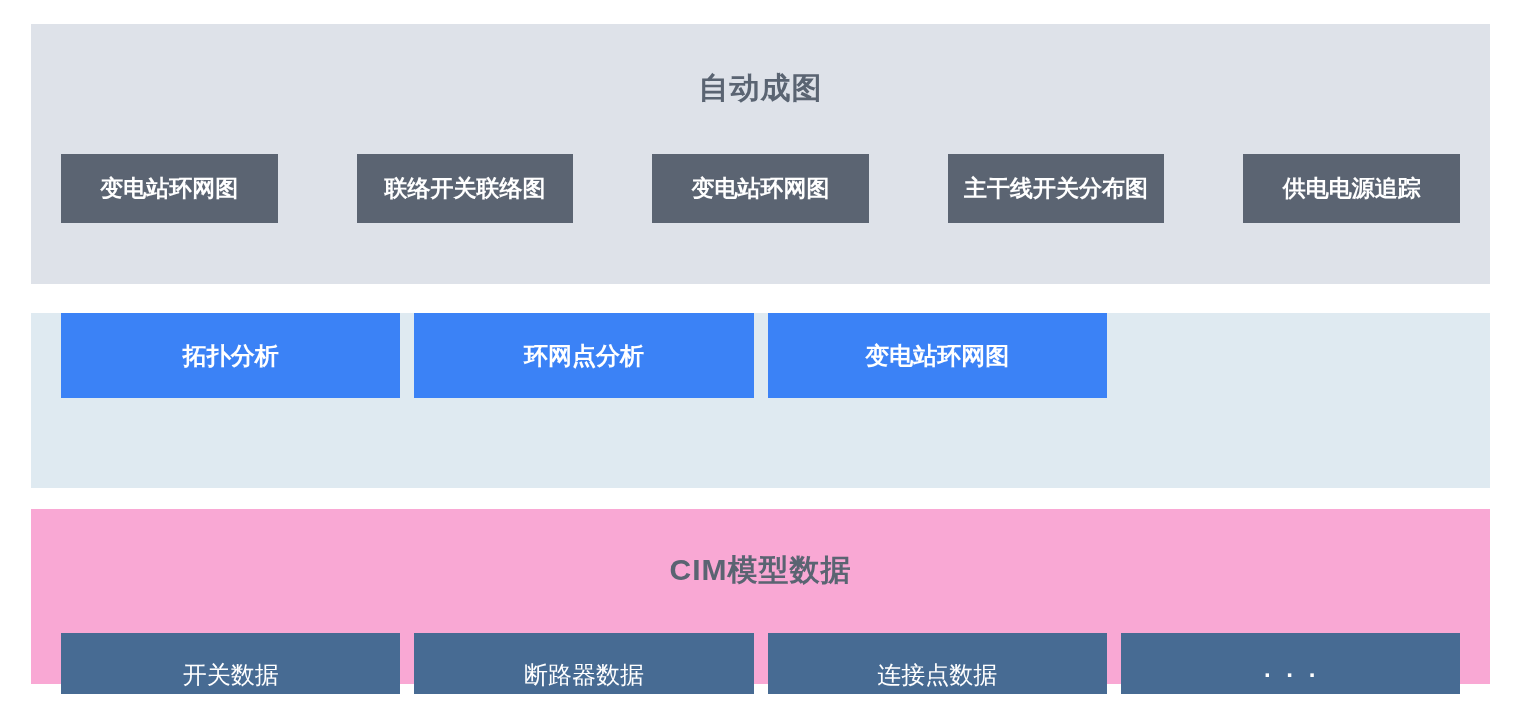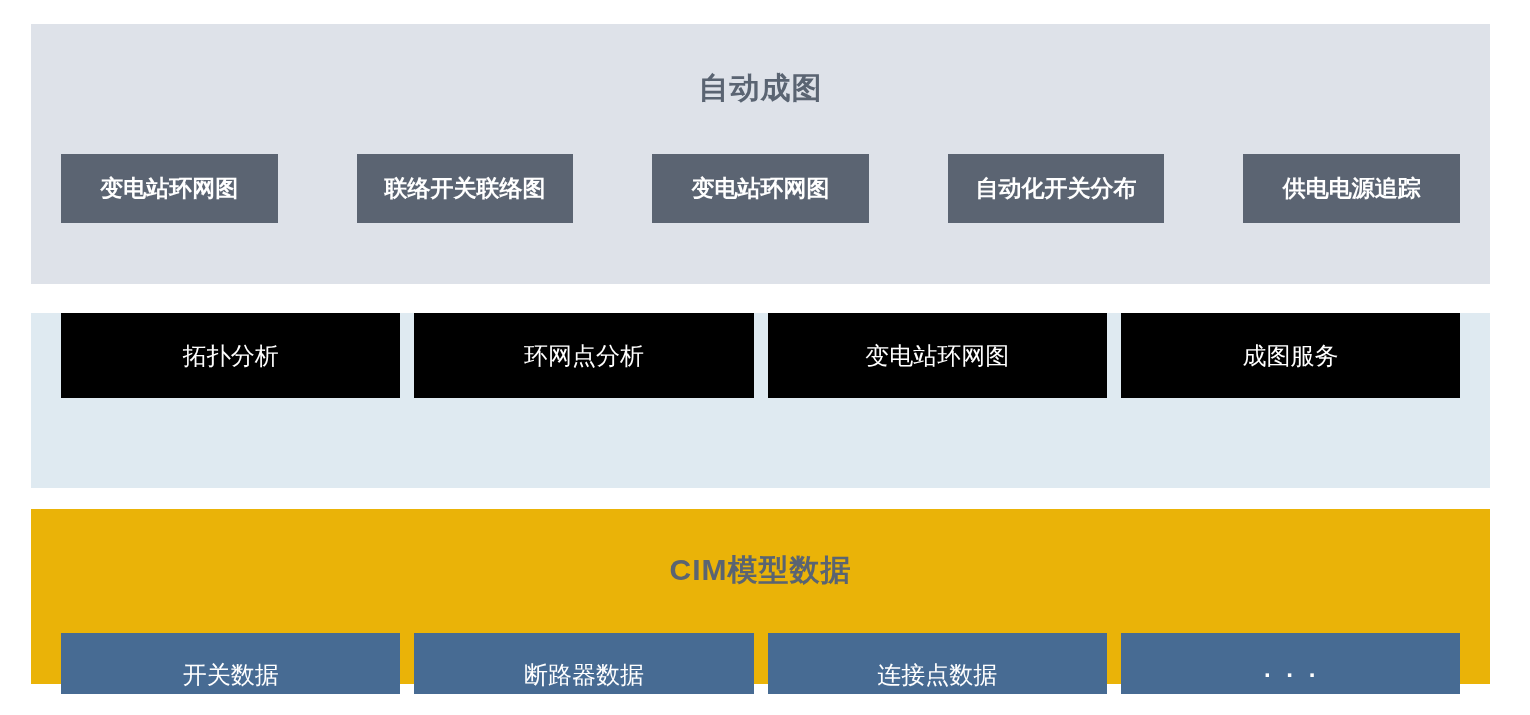--- a/index.html
+++ b/index.html
@@ -28,21 +28,21 @@
     background: #dee2e9;
   }
   .panel-topo {
     top: 313px;
     height: 175px;
     background: #dfeaf1;
   }
   .panel-cim {
     top: 509px;
     height: 175px;
-    background: #eab308;
+    background: #f9a8d4;
   }
   .panel-title {
     height: 80px;
     display: flex;
     align-items: center;
     justify-content: center;
     font-size: 30px;
     font-weight: bold;
     color: #5a6472;
     letter-spacing: 1px;
@@ -72,23 +72,23 @@
     cursor: default;
   }
   .panel-auto .btn {
     height: 69px;
     background: #5b6472;
     font-size: 23px;
     font-weight: bold;
   }
   .panel-topo .btn {
     height: 85px;
-    background: #000000;
+    background: #3b82f6;
     font-size: 24px;
-    font-weight: normal;
+    font-weight: bold;
   }
   .panel-cim .btn {
     height: 85px;
     background: #476b93;
     font-size: 24px;
     font-weight: normal;
   }
   .btn.dots {
     letter-spacing: 0.6em;
     text-indent: 0.6em;
@@ -99,31 +99,30 @@
 <body>
 
 <div class="stage">
 
   <section class="panel panel-auto">
     <h2 class="panel-title">自动成图</h2>
     <div class="btn-grid grid-3">
       <div class="btn">变电站环网图</div>
       <div class="btn">联络开关联络图</div>
       <div class="btn">变电站环网图</div>
-      <div class="btn">自动化开关分布</div>
+      <div class="btn">主干线开关分布图</div>
       <div class="btn">供电电源追踪</div>
     </div>
   </section>
 
   <section class="panel panel-topo">
     <div class="btn-grid grid-4">
       <div class="btn">拓扑分析</div>
       <div class="btn">环网点分析</div>
       <div class="btn">变电站环网图</div>
-      <div class="btn">成图服务</div>
     </div>
   </section>
 
   <section class="panel panel-cim">
     <h2 class="panel-title">CIM模型数据</h2>
     <div class="btn-grid grid-4">
       <div class="btn">开关数据</div>
       <div class="btn">断路器数据</div>
       <div class="btn">连接点数据</div>
       <div class="btn dots">···</div>

